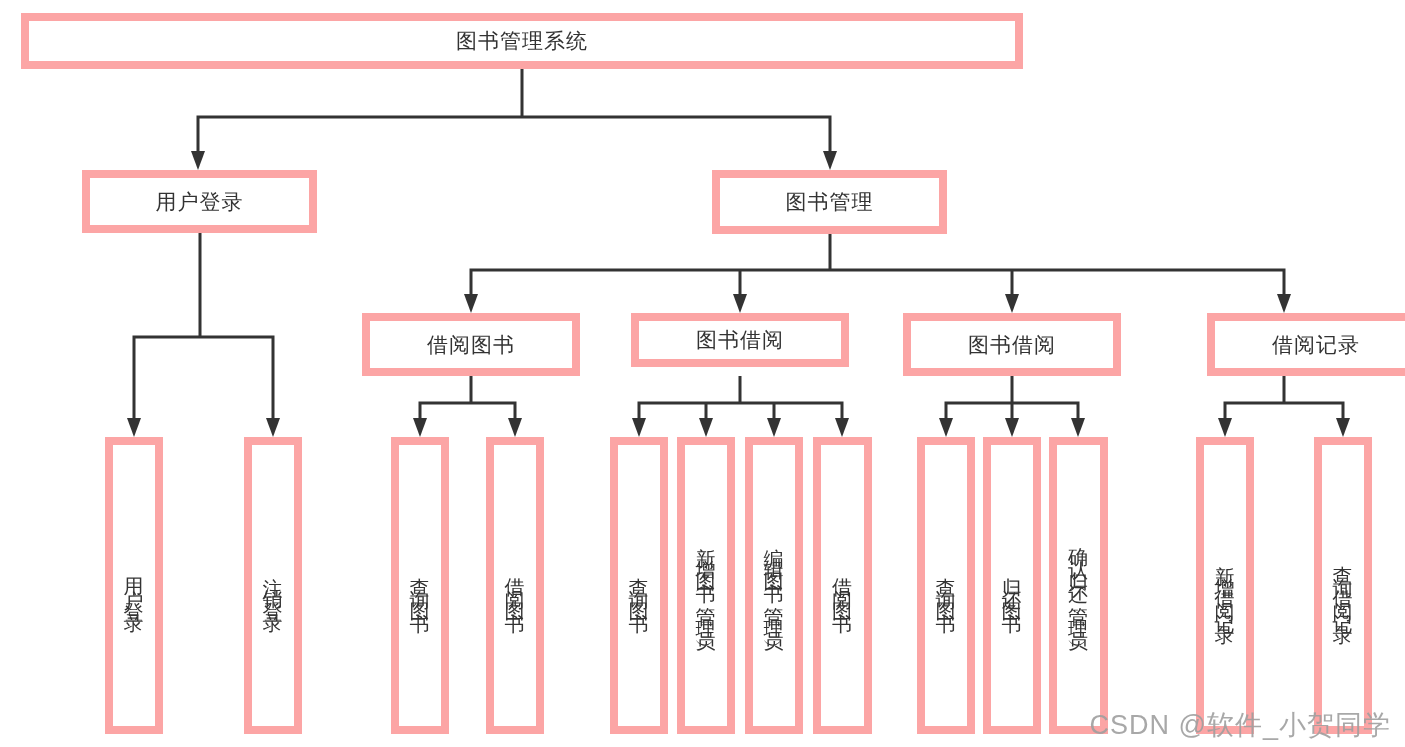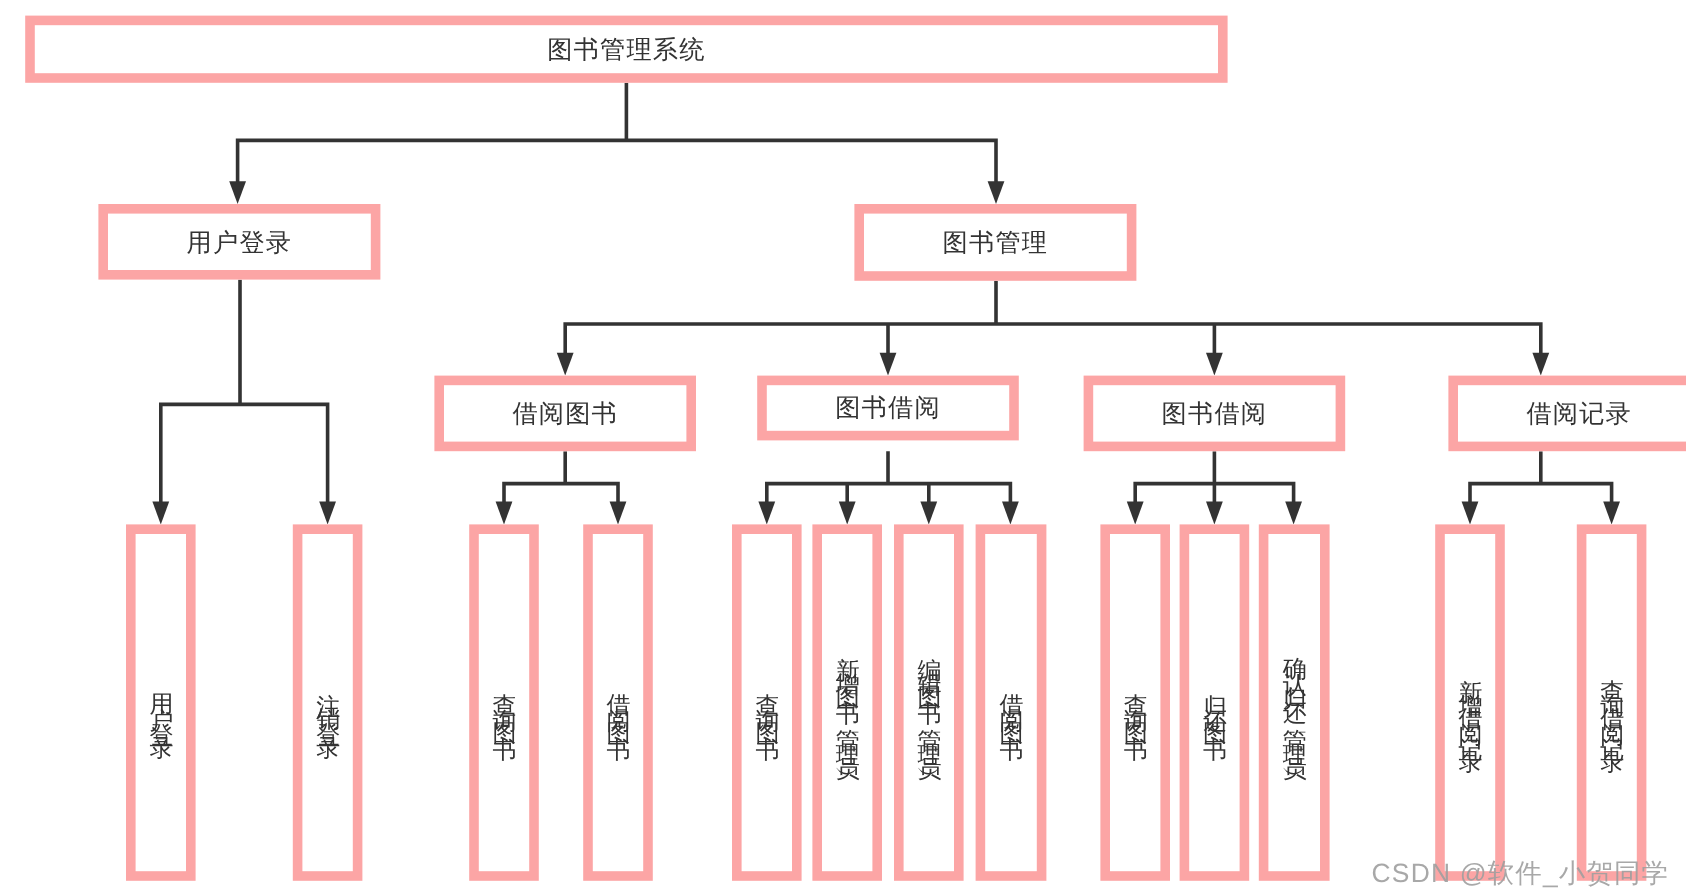--- a/index.html
+++ b/index.html
@@ -55,21 +55,21 @@
     stroke-width: 3;
   }
   #connectors polygon {
     fill: #333333;
     stroke: none;
   }
   .watermark {
     position: absolute;
     right: 14px;
     bottom: 4px;
-    font-size: 22px;
+    font-size: 27px;
     color: rgba(158, 158, 158, 0.9);
     letter-spacing: 1px;
     white-space: nowrap;
   }
 </style>
 </head>
 <body>
 
 <div id="stage">
 

